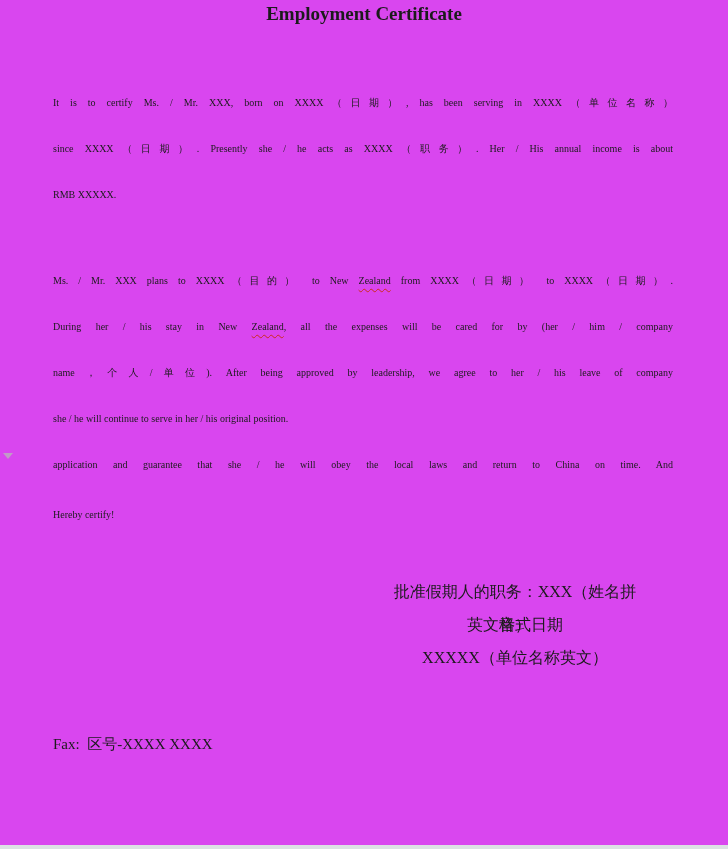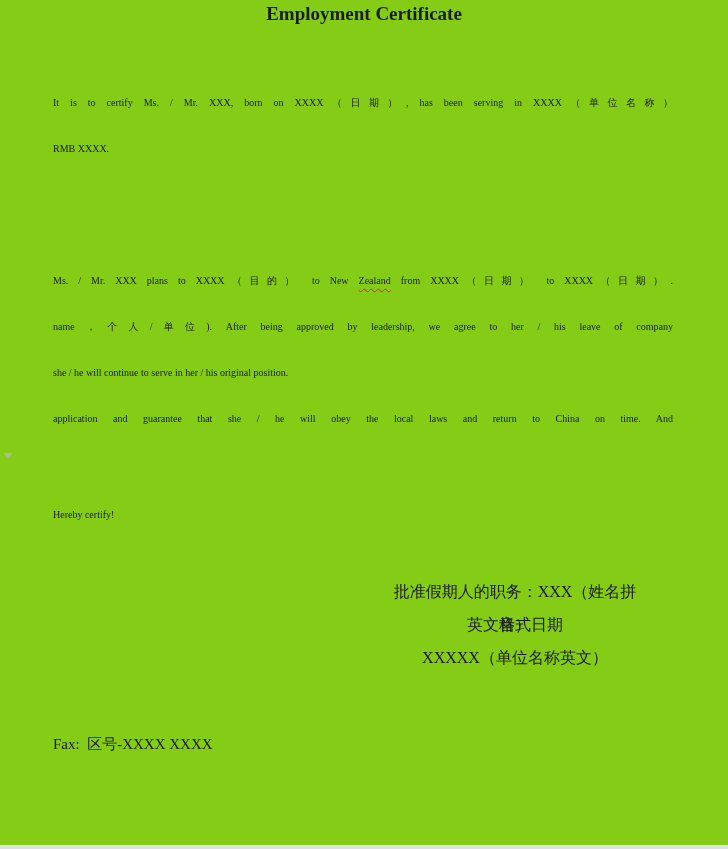--- a/index.html
+++ b/index.html
@@ -1,19 +1,19 @@
 <!DOCTYPE html>
 <html style="--text: #1b1b1b; --spellcheck-underline: #cc2a1e; --bottom-bar: #dce1e4; --margin-marker: #b8b8b8;"><head>
 <meta charset="utf-8">
 <style>
   html,body{margin:0;padding:0;background:#fff;}
   .page{
     position:relative;
     width:728px;height:849px;
-    background:#84cc16;
+    background:#d946ef;
     color:var(--text,#1b1b1b);
     font-family:"Liberation Serif","DejaVu Serif",serif;
     overflow:hidden;
   }
   .title{
     position:absolute;top:0;left:0;width:100%;
     margin:0;
     text-align:center;
     font-size:19px;line-height:27px;
     font-weight:bold;
@@ -59,25 +59,27 @@
   }
 </style>
 </head>
 <body>
 
 <div class="page">
   <h1 class="title">Employment Certificate</h1>
 
   <div class="para textblock" id="p1">
       <div class="line"><span>It is to certify Ms. / Mr. XXX, born on XXXX（日期）, has been serving in XXXX（单位名称）</span></div>
-      <div class="line last"><span>RMB XXXX.</span></div>
+      <div class="line"><span>since XXXX（日期）. Presently she / he acts as XXXX（职务）. Her / His annual income is about</span></div>
+      <div class="line last"><span>RMB XXXXX.</span></div>
     </div>
 
   <div class="para textblock" id="p2">
       <div class="line"><span>Ms. / Mr. XXX plans to XXXX（目的） to New </span><span class="spellcheck">Zealand</span><span> from XXXX（日期） to XXXX（日期）.</span></div>
+      <div class="line"><span>During her / his stay in New </span><span class="spellcheck">Zealand</span><span>, all the expenses will be cared for by (her / him / company</span></div>
       <div class="line"><span>name，个人/单位). After being approved by leadership, we agree to her / his leave of company</span></div>
       <div class="line last"><span>she / he will continue to serve in her / his original position.</span></div>
       <div class="line"><span>application and guarantee that she / he will obey the local laws and return to China on time. And</span></div>
     </div>
 
   <div class="textblock" id="closing">Hereby certify!</div>
 
   <div id="sign">
       <div class="line"><span>批准假期人的职务：XXX（姓名拼音）</span></div>
       <div class="line"><span>英文格式日期</span></div>

